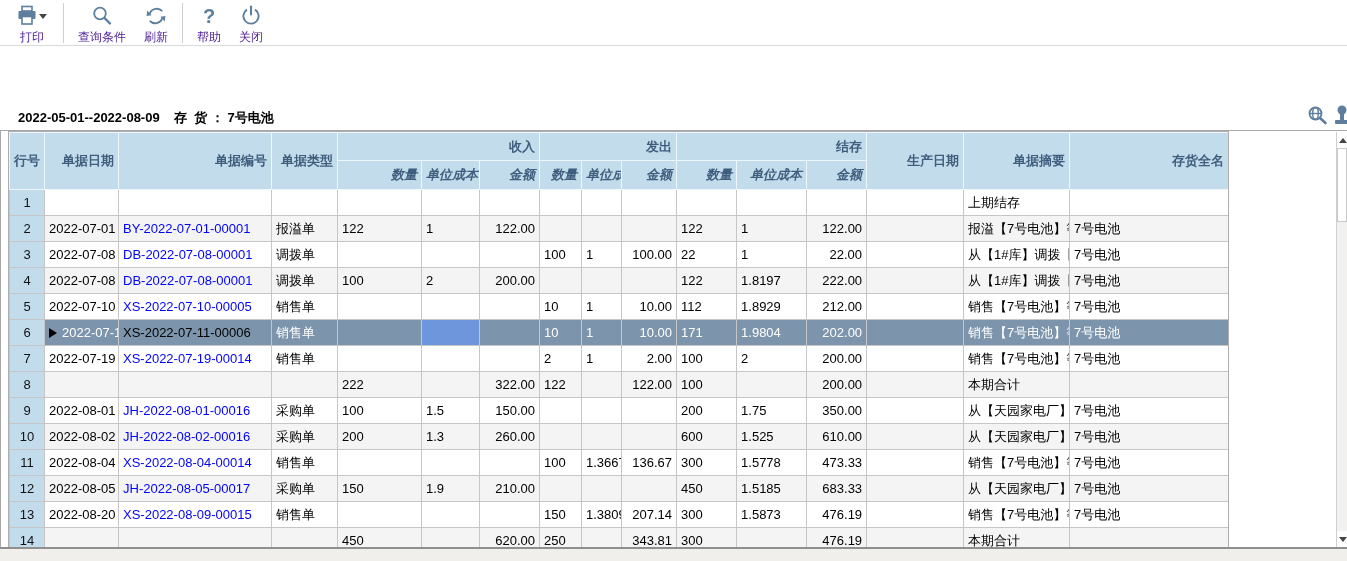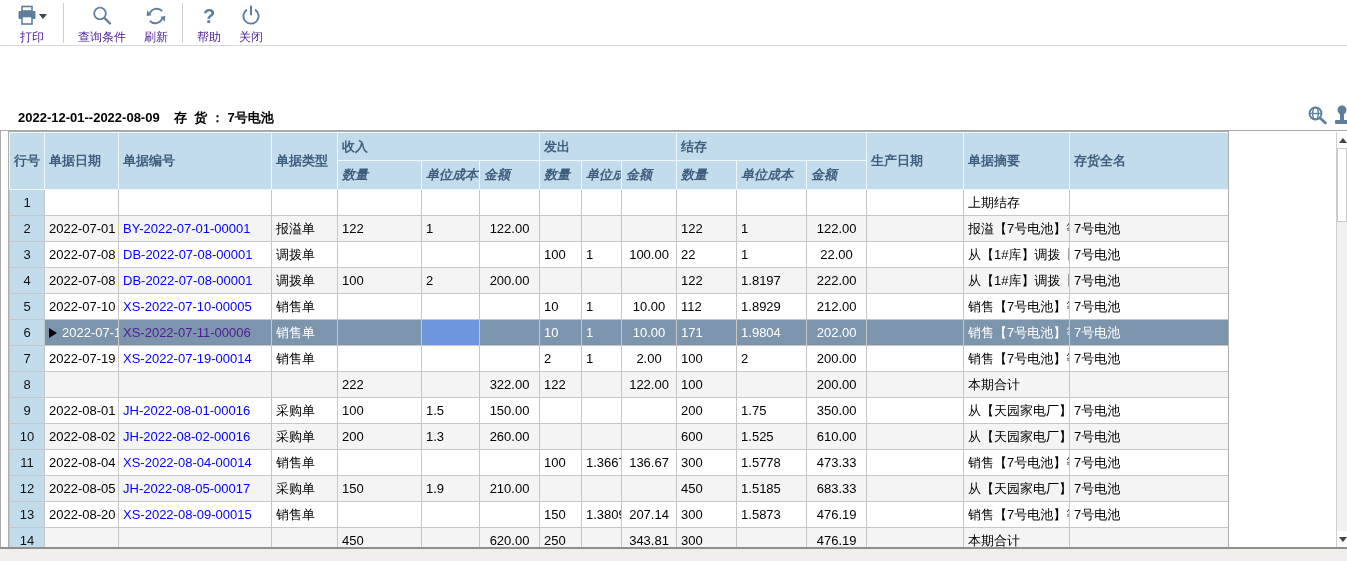--- a/index.html
+++ b/index.html
@@ -34,34 +34,34 @@
   .vs-up { top:0; } .vs-down { bottom:0; }
   .tri-up { width:0; height:0; border-left:4px solid transparent; border-right:4px solid transparent; border-bottom:5px solid #444; }
   .tri-down { width:0; height:0; border-left:4px solid transparent; border-right:4px solid transparent; border-top:5px solid #444; }
   .vs-thumb { position:absolute; left:0; top:16px; width:10px; height:74px; background:#ffffff; border:1px solid #c9c9c9; }
 
   
   .grid-wrap { position:absolute; left:8px; top:131px; width:1221px; height:416px; overflow:hidden;
                border:1px solid #adadad; border-bottom:none; background:#fff; }
   table.grid { border-collapse:collapse; table-layout:fixed; width:1219px; }
   .grid th, .grid td { font-size:13px; font-weight:normal; white-space:nowrap; overflow:hidden; padding:0 4px; }
-  .grid thead th { background:#c3dcec; color:#3f5e7e; font-weight:bold; text-align:left;
+  .grid thead th { background:#c3dcec; color:#3f5e7e; font-weight:bold; text-align:right;
                    border:1px solid #eef7fd; }
   .grid thead tr.h1 th { height:28px; }
   .grid thead tr.h2 th { height:29px;font-style:italic; }
   .grid tbody td { height:26px; border:1px solid #c6c6c6; color:#000; background:#fff; }
   .grid tbody tr.even td { background:#f4f4f4; }
   .grid tbody td.rowno { background:#c3dcec; text-align:center; color:#111; }
   .grid tbody tr.even td.rowno { background:#c3dcec; }
-  .grid td.c-right { text-align:center; }
+  .grid td.c-right { text-align:right; }
   .grid td.c-left { text-align:left; }
   .doc-link { color:#0000ff; cursor:pointer; }
   tr.selected td { background:#7d95ac !important; color:#fff; }
   tr.selected td.rowno { background:#c3dcec !important; color:#111; }
-  tr.selected .doc-link { color:#4c1d95; }
+  tr.selected .doc-link { color:#000000; }
   tr.selected td.cell-focus { background:#6e96dc !important; }
   .row-marker { display:inline-block; width:0; height:0; border-left:8px solid #000;
                 border-top:5px solid transparent; border-bottom:5px solid transparent; margin-right:5px; vertical-align:-1px; }
 </style>
 </head>
 <body>
 
 <div id="screen">
 
   <div class="toolbar">
@@ -109,21 +109,21 @@
         <svg width="22" height="22" viewBox="0 0 22 22">
           <path d="M7 4.6 A7.6 7.6 0 1 0 15 4.6" fill="none" stroke="#5d7f9d" stroke-width="1.9"></path>
           <line x1="11" y1="1.5" x2="11" y2="9.5" stroke="#5d7f9d" stroke-width="2.1" stroke-linecap="round"></line>
         </svg>
       </span>
       <span class="tlabel">关闭</span>
     </div>
   </div>
 
 
-  <div class="filter-line"><span>2022-12-01--2022-08-09</span><span>    </span><span>存  货</span><span> </span><span>：</span><span> </span><span>7号电池</span></div>
+  <div class="filter-line"><span>2022-05-01--2022-08-09</span><span>    </span><span>存  货</span><span> </span><span>：</span><span> </span><span>7号电池</span></div>
 
   <div class="corner-icons">
     <span>
       <svg width="24" height="24" viewBox="0 0 24 24">
         <circle cx="9.5" cy="9.5" r="6" fill="none" stroke="#5d7f9d" stroke-width="1.8"></circle>
         <line x1="3.5" y1="9.5" x2="15.5" y2="9.5" stroke="#5d7f9d" stroke-width="1.4"></line>
         <ellipse cx="9.5" cy="9.5" rx="2.8" ry="6" fill="none" stroke="#5d7f9d" stroke-width="1.4"></ellipse>
         <line x1="14" y1="14" x2="19.5" y2="19" stroke="#5d7f9d" stroke-width="2.6" stroke-linecap="round"></line>
       </svg>
     </span>

